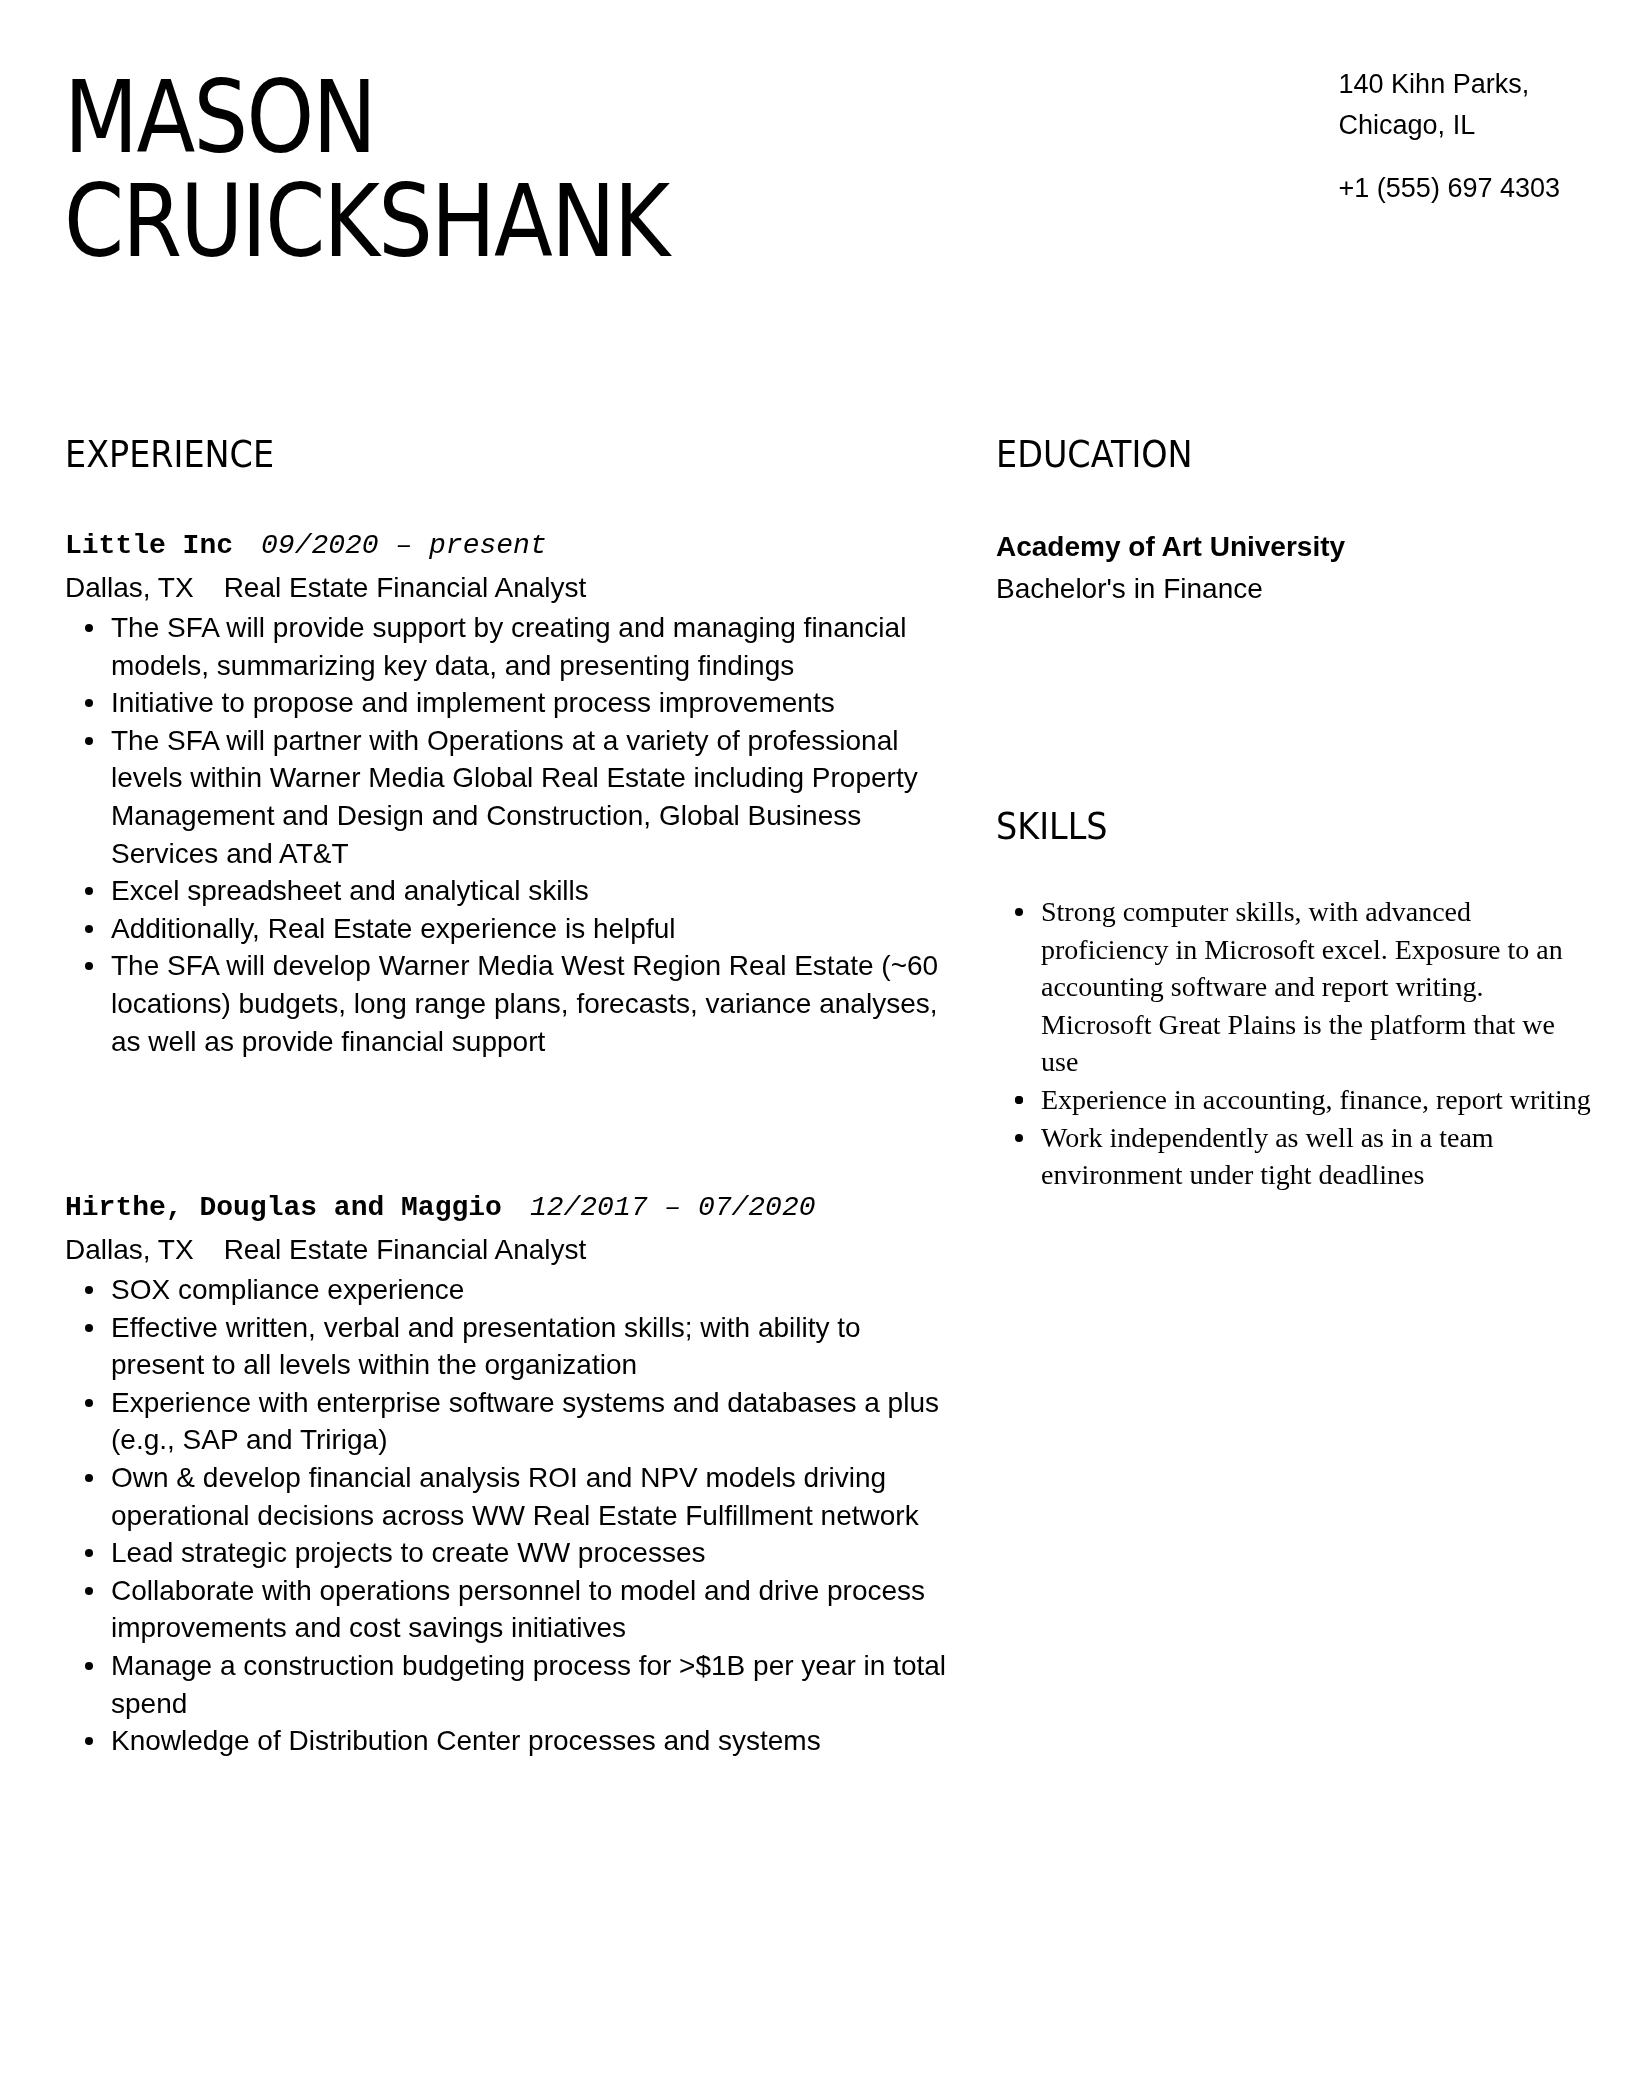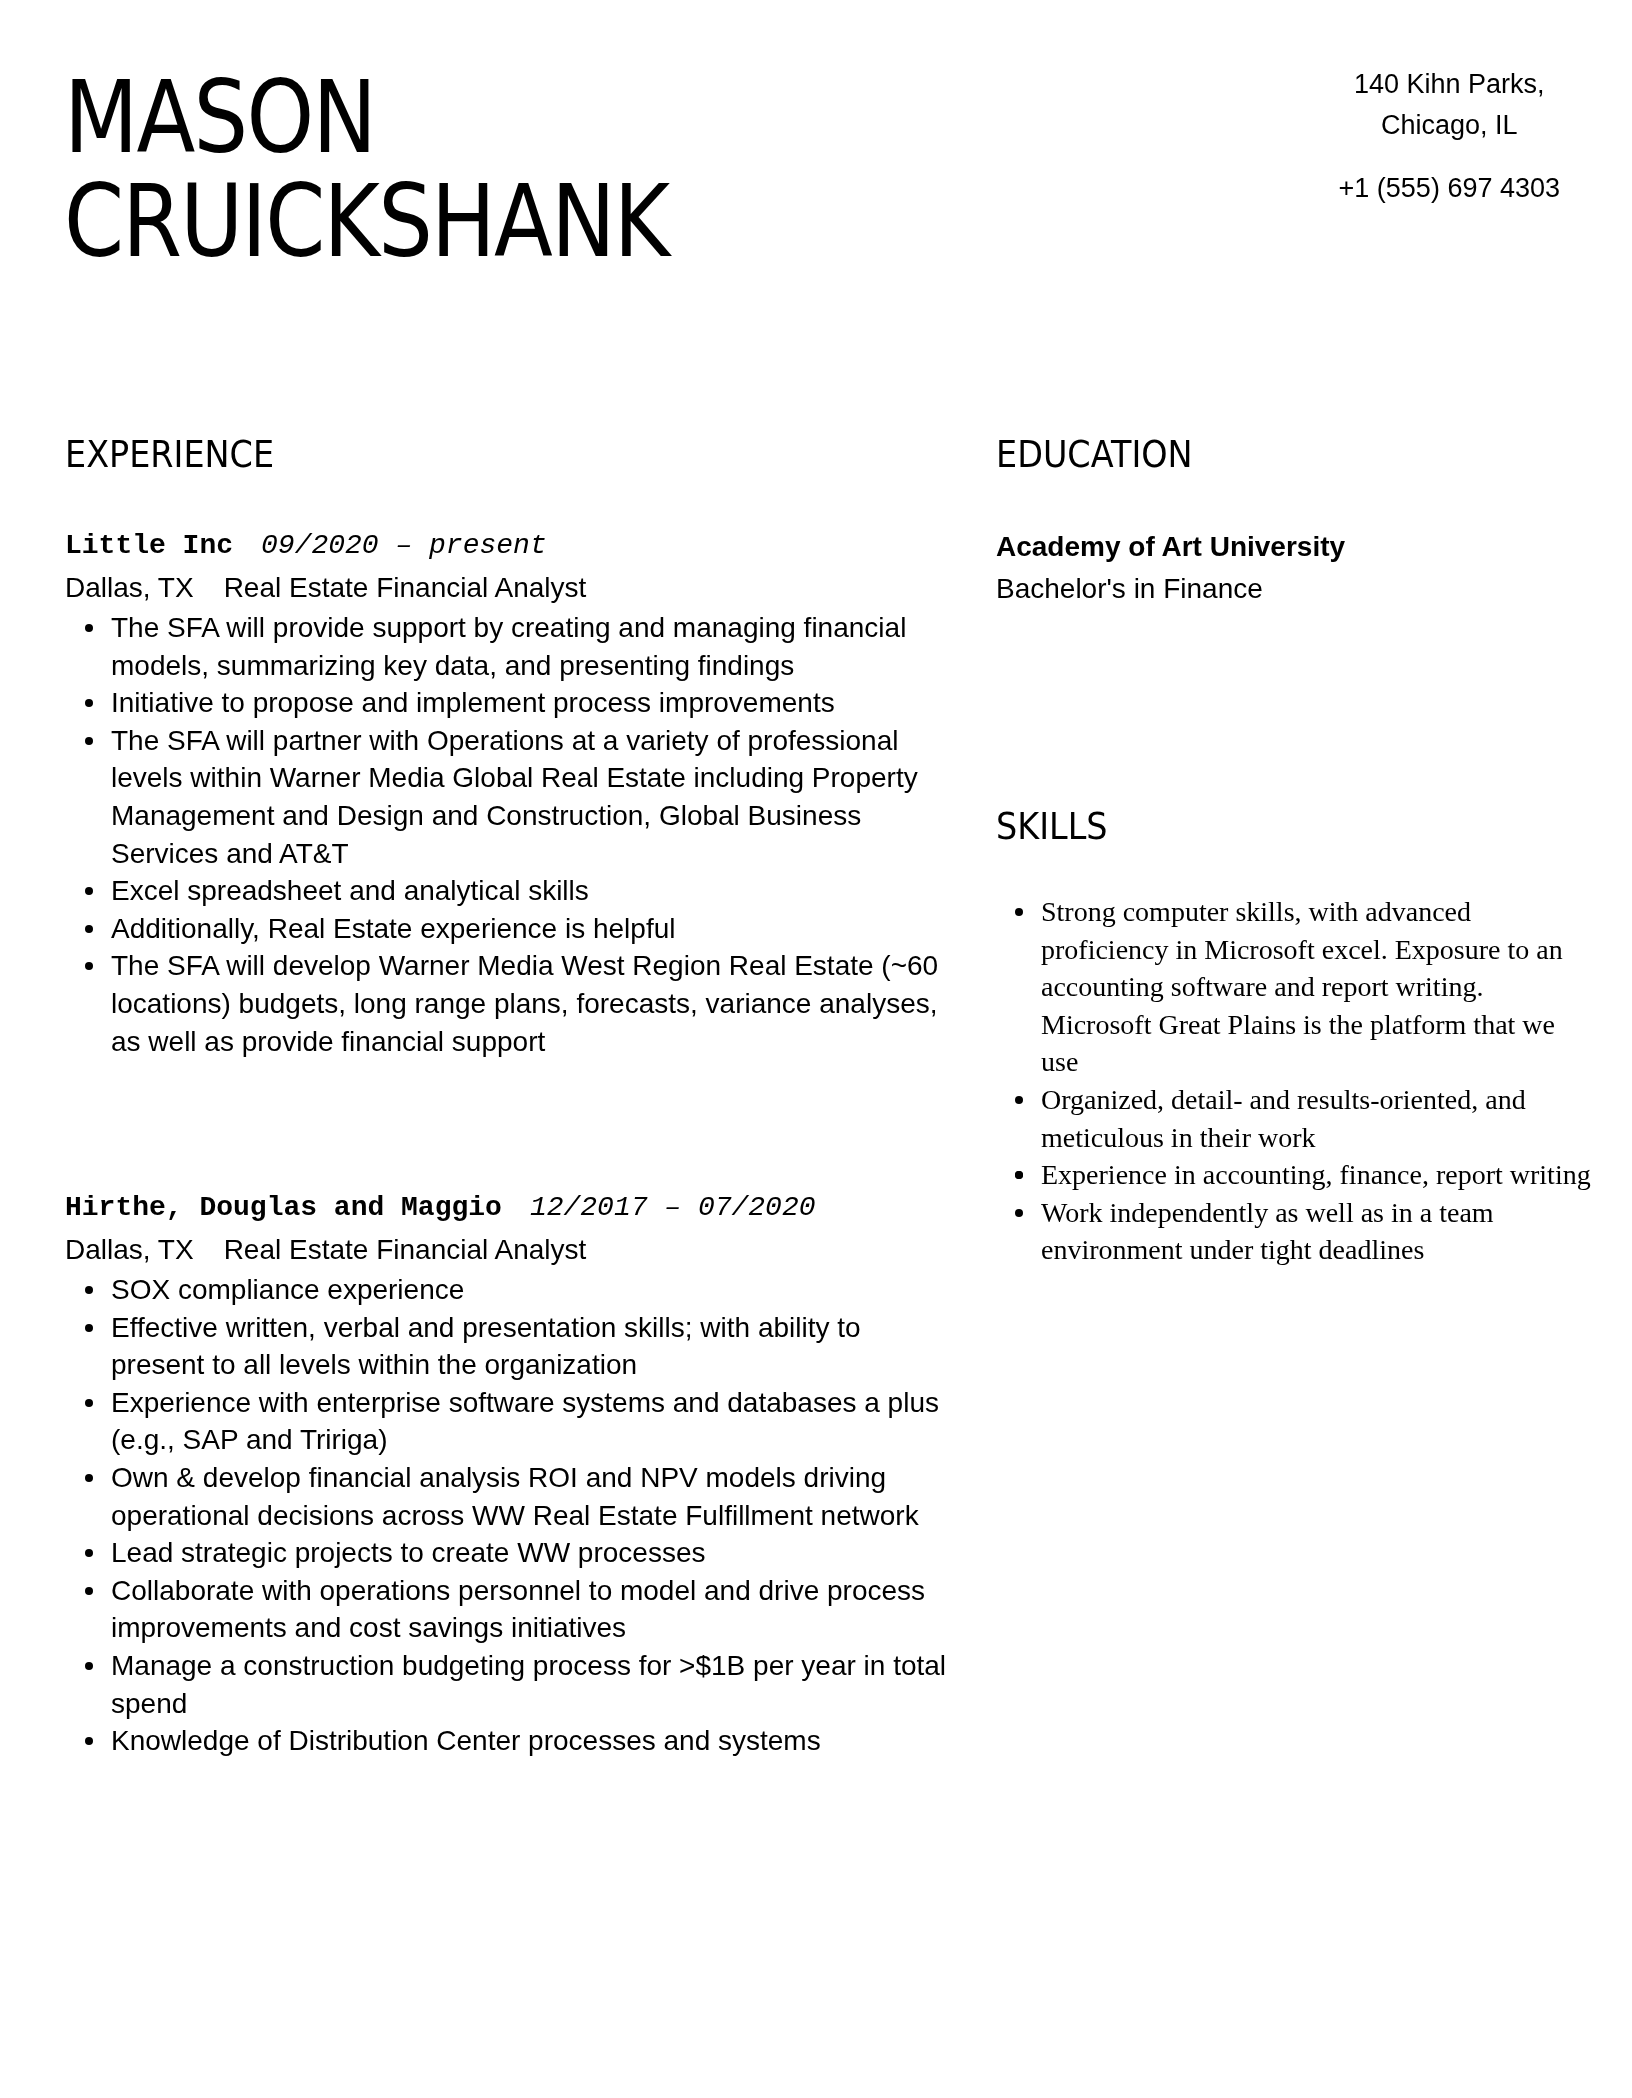--- a/index.html
+++ b/index.html
@@ -34,21 +34,21 @@
       letter-spacing: -2px;
       transform: scaleX(0.86);
       transform-origin: left top;
       white-space: nowrap;
     }
     .name span { display: block; }
     .contact {
       position: absolute;
       right: 72px;
       top: 60px;
-      text-align: center;
+      text-align: left;
       font-size: 27px;
       line-height: 41px;
     }
     .contact .phone { margin-top: 22px; }
 
     
     .section-heading {
       position: absolute;
       margin: 0;
       font-family: "DejaVu Sans", sans-serif;
@@ -203,20 +203,19 @@
   <div class="right-col">
     <h2 class="section-heading" style="top:428px;left:0;">EDUCATION</h2>
     <div class="edu">
       <div class="edu-school">Academy of Art University</div>
       <div class="edu-degree">Bachelor's in Finance</div>
     </div>
 
     <h2 class="section-heading" style="top:800px;left:0;">SKILLS</h2>
     <ul class="bullets skills-list">
       <li><span class="dot"></span><span>Strong computer skills, with advanced proficiency in Microsoft excel. Exposure to an accounting software and report writing. Microsoft Great Plains is the platform that we use</span></li>
-      <li><span class="dot"></span><span>Organized, detail- and results-oriented, and meticulous in their work</span></li>
       <li><span class="dot"></span></li>
       <li><span class="dot"></span><span>Experience in accounting, finance, report writing</span></li>
       <li><span class="dot"></span><span>Work independently as well as in a team environment under tight deadlines</span></li>
     </ul>
   </div>
 
 </div>
 
 </body></html>

